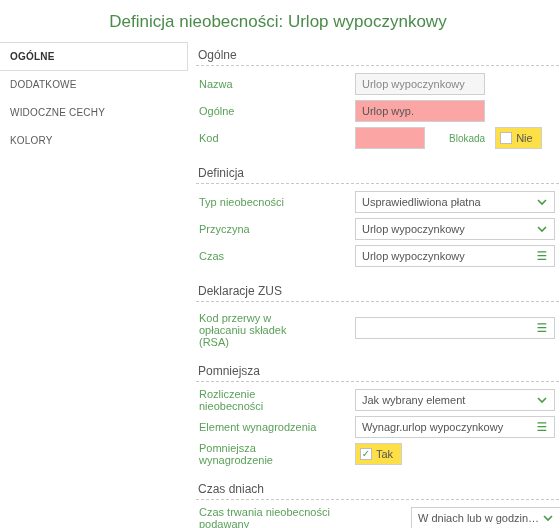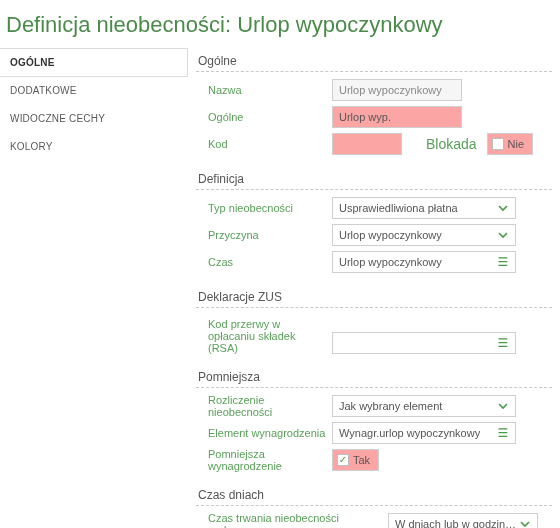--- a/index.html
+++ b/index.html
@@ -1,62 +1,62 @@
 <!DOCTYPE html>
 <html><head>
 <meta charset="utf-8">
 <style>
   * { box-sizing: border-box; font-family: "Segoe UI", Tahoma, sans-serif; }
   body { margin: 0; background: #fff; font-size: 11px; color: #404040; width: 560px; }
-  .page-title { color: #4a8b4a; font-size: 22px; font-weight: 400; padding: 12px 10px 10px 6px; }
+  .page-title { color: #4a8b4a; font-size: 17px; font-weight: 400; padding: 12px 10px 10px 6px; text-align: center; }
   .layout { display: flex; align-items: flex-start; }
   .sidebar { width: 188px; flex: 0 0 188px; }
   .sidebar-item {
     padding: 8px 10px; font-size: 10px; color: #5a5a5a; cursor: pointer;
     border-bottom: 1px solid transparent; letter-spacing: .2px;
   }
   .sidebar-item.active { border: 1px solid #dcdcdc; border-left: none; background: #fff; font-weight: 600; color: #333; }
   .main { flex: 1; padding: 0 8px 12px 8px; }
   .section { margin-bottom: 10px; }
   .section-header {
     border-bottom: 1px dashed #c8c8c8;
     padding: 6px 2px 3px 2px; margin-bottom: 6px;
     color: #555; font-size: 12px;
   }
-  .row { display: flex; align-items: center; min-height: 24px; margin: 3px 12px; }
+  .row { display: flex; align-items: center; min-height: 24px; margin: 3px 3px; gap: 32px; }
   .row .lbl { width: 124px; flex: 0 0 124px; color: #5aa05a; font-size: 11px; padding-right: 6px; }
   .row .lbl.wide { width: 180px; flex: 0 0 180px; }
   .row .controls { flex: 1; display: flex; align-items: center; gap: 6px; }
   .text-input {
     height: 22px; border: 1px solid #cfcfcf; background: #fca5a5; padding: 0 6px;
     font-size: 11px; color: #555; width: 130px;
   }
   .text-input.ro { background: #f6f6f6; color: #888; }
   .combo {
     height: 22px; border: 1px solid #cfcfcf; background: #fff;
     display: flex; align-items: center; padding: 0 4px 0 6px;
-    font-size: 11px; color: #555; position: relative; width: 184px;
+    font-size: 11px; color: #555; position: relative; width: 200px;
     justify-content: space-between; cursor: pointer;
   }
   .combo .val { flex: 1; overflow: hidden; white-space: nowrap; text-overflow: ellipsis; }
   .icon { display: inline-flex; align-items: center; justify-content: center; width: 16px; height: 16px; }
   .chevron { color: #4a9a4a; }
   .chevron svg { width: 10px; height: 10px; }
   .list-icon { color: #4a9a4a; font-size: 12px; line-height: 1; }
   .check-field {
-    height: 22px; border: 1px solid #cfcfcf; background: #fca5a5;
+    height: 22px; border: 1px solid #cfcfcf; background: #fde047;
     display: inline-flex; align-items: center; padding: 0 8px 0 4px; gap: 4px;
     font-size: 11px; color: #555; cursor: pointer;
   }
   .checkbox {
     width: 12px; height: 12px; border: 1px solid #bdbdbd; background: #fff;
     display: inline-flex; align-items: center; justify-content: center;
   }
   .checkbox.checked::after { content: "✓"; color: #4a9a4a; font-size: 10px; line-height: 1; }
-  .sublabel { color: #5aa05a; font-size: 14px; margin-left: 18px; margin-right: 4px; }
+  .sublabel { color: #5aa05a; font-size: 10px; margin-left: 18px; margin-right: 4px; }
 </style>
 </head>
 <body>
 
 <div class="page-title">Definicja nieobecności: Urlop wypoczynkowy</div>
 
 <div class="layout">
   <div class="sidebar">
     <div class="sidebar-item active">OGÓLNE</div>
     <div class="sidebar-item">DODATKOWE</div>
@@ -133,21 +133,21 @@
           <div class="combo">
             <span class="val">Urlop wypoczynkowy</span>
             <span class="icon list-icon">☰</span>
           </div>
         </div>
       </div>
     </div>
 
     <div class="section">
       <div class="section-header">Deklaracje ZUS</div>
-      <div class="row" style="align-items:flex-end">
+      <div class="row" style="align-items:center">
         <div class="lbl" style="padding-top:4px">Kod przerwy w opłacaniu składek (RSA)</div>
         <div class="controls">
           <div class="combo">
             <span class="val"></span>
             <span class="icon list-icon">☰</span>
           </div>
         </div>
       </div>
     </div>
 

